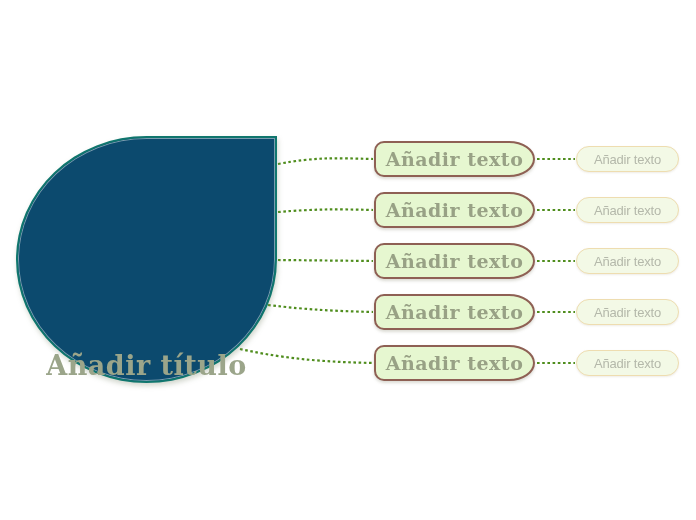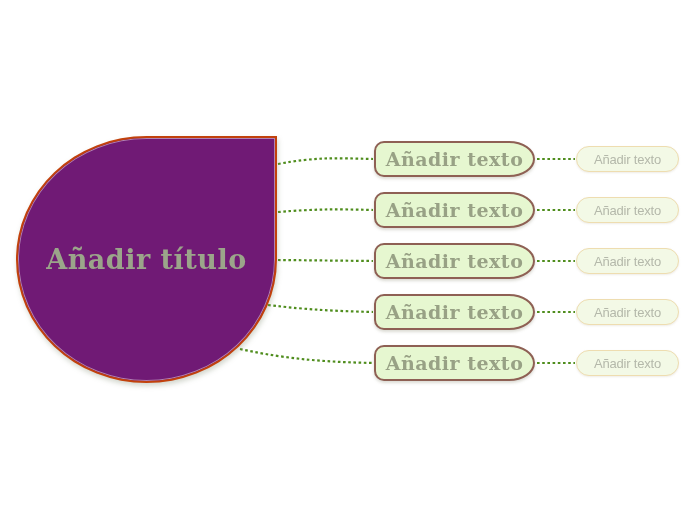--- a/index.html
+++ b/index.html
@@ -30,26 +30,26 @@
     stroke-dasharray: 2.6 2.6;
     stroke-linecap: butt;
   }
   .root-topic {
     position: absolute;
     left: 16px;
     top: 136px;
     width: 261px;
     height: 247px;
     box-sizing: border-box;
-    background: #701a75;
-    border: 2px solid #c2410c;
+    background: #0c4a6e;
+    border: 2px solid #0f766e;
     border-radius: 50% 0 50% 50%;
     box-shadow: 1px 3px 5px rgba(130, 140, 115, 0.35), inset 0 0 0 1px rgba(255,255,255,0.45);
     display: flex;
-    align-items: center;
+    align-items: flex-end;
     justify-content: center;
     cursor: pointer;
   }
   .root-topic .label {
     font-family: "DejaVu Serif", serif;
     font-weight: bold;
     font-size: 27px;
     color: #9ba58a;
     letter-spacing: 0.5px;
     user-select: none;

